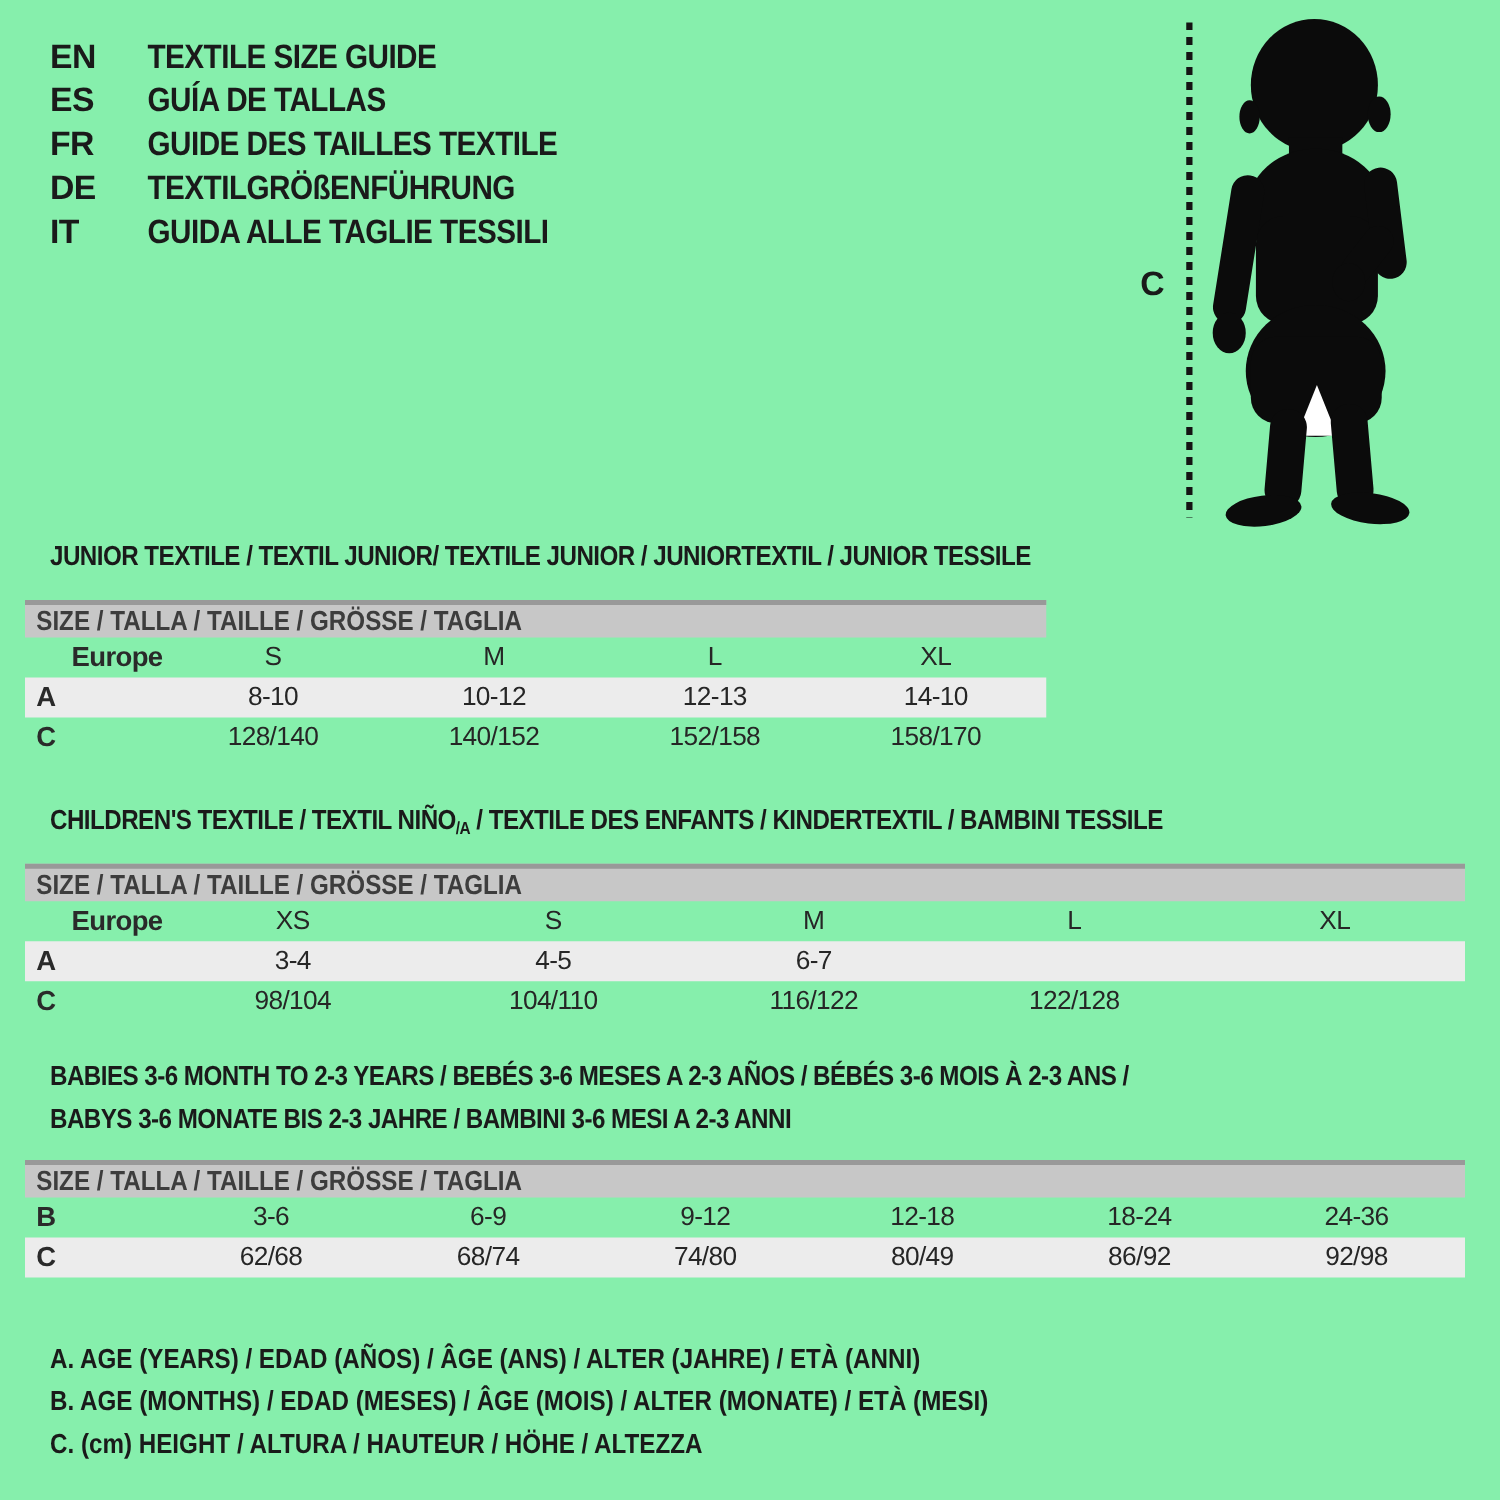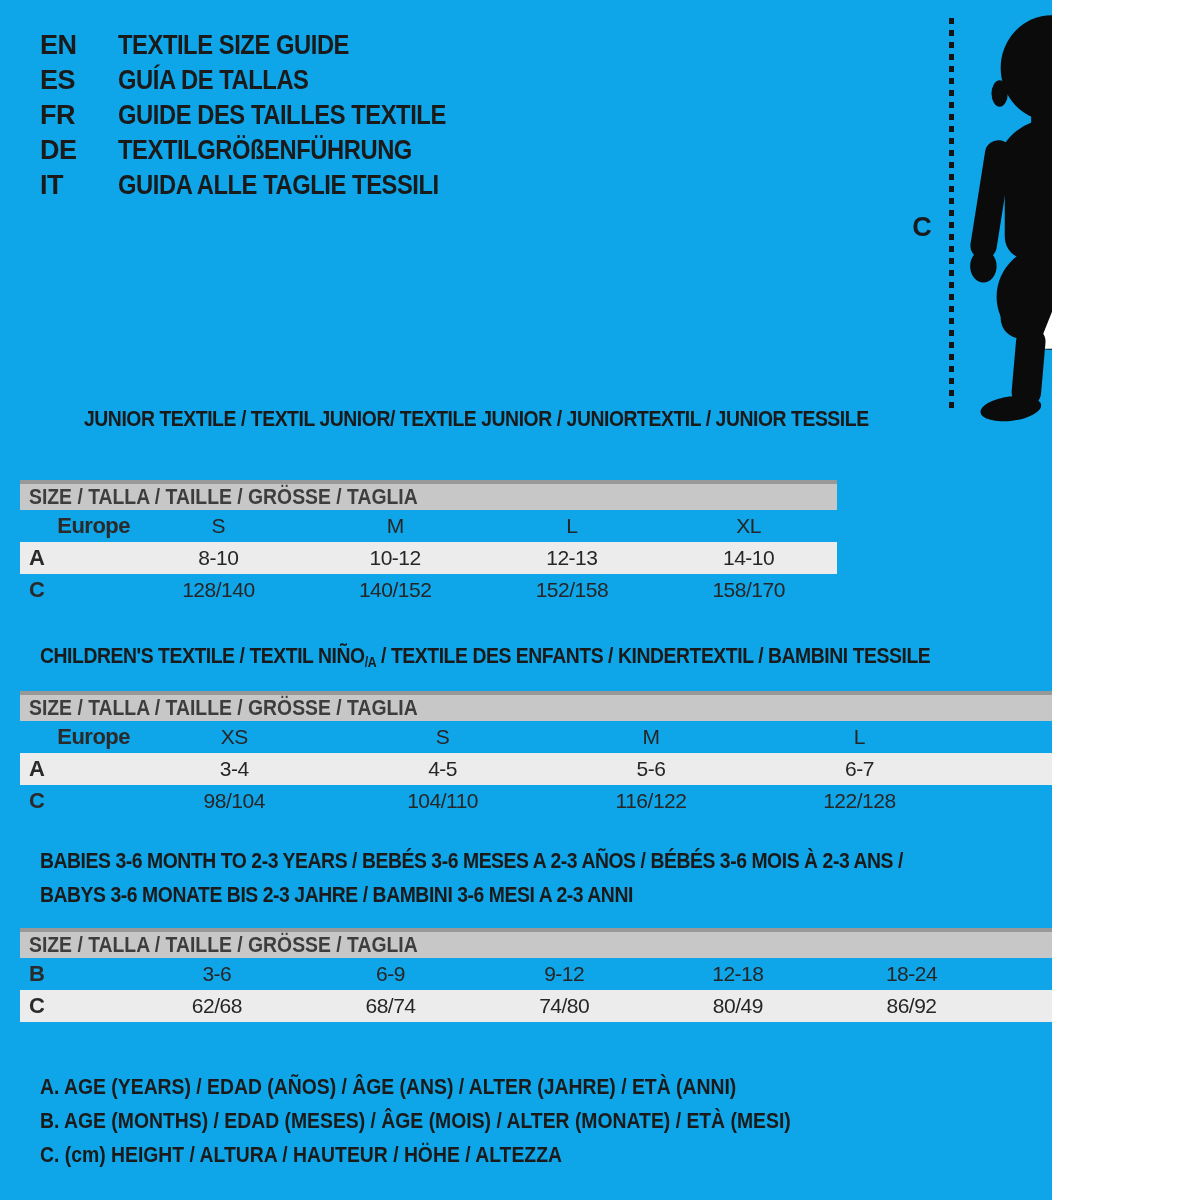--- a/index.html
+++ b/index.html
@@ -5,21 +5,21 @@
   :root{
     --header-bar:#c7c7c7;
     --header-bar-border:#999999;
     --row-highlight:#ececec;
     --silhouette:#0b0b0b;
     --text:#1a1a1a;
   }
   *{margin:0;padding:0;box-sizing:border-box;}
   html,body{background:#ffffff;}
   body{font-family:"Liberation Sans","DejaVu Sans",sans-serif;color:var(--text);}
-  .page{position:relative;width:1052px;height:1200px;background:#0ea5e9;overflow:hidden;}
+  .page{position:relative;width:1200px;height:1200px;background:#86efac;overflow:hidden;}
 
   
   .cond{display:inline-block;transform:scaleX(0.88);transform-origin:left center;white-space:nowrap;}
   .cell-txt{letter-spacing:-0.5px;}
 
   
   .lang-block{position:absolute;left:40px;top:28px;}
   .lang-row{display:flex;height:35px;line-height:35px;font-weight:bold;font-size:27px;letter-spacing:-0.5px;}
   .lang-code{width:78px;}
 
@@ -98,21 +98,21 @@
       <ellipse cx="91" cy="282" rx="55" ry="52"></ellipse>
       <rect x="40" y="255" width="103" height="68" rx="20"></rect>
       <polygon points="92,293 76,333 108,333" fill="#ffffff"></polygon>
       <rect x="56" y="312" width="29" height="78" rx="14" transform="rotate(5 70 316)"></rect>
       <rect x="102" y="308" width="29" height="82" rx="14" transform="rotate(-5 116 312)"></rect>
       <ellipse cx="50" cy="392" rx="30" ry="12" transform="rotate(-7 50 392)"></ellipse>
       <ellipse cx="134" cy="390" rx="31" ry="12" transform="rotate(7 134 390)"></ellipse>
     </g>
   </svg>
 
-  <div class="sec-title" style="top:406px;margin-left:44px;">
+  <div class="sec-title" style="top:432px;">
     <span class="cond">JUNIOR TEXTILE / TEXTIL JUNIOR/ TEXTILE JUNIOR / JUNIORTEXTIL / JUNIOR TESSILE</span>
   </div>
   <div class="table" style="top:480px;width:817px;">
     <div class="bar">
       <span class="cond">SIZE / TALLA / TAILLE / GRÖSSE / TAGLIA</span>
     </div>
     <div class="trow cols5">
       <span class="cell left region cell-txt">Europe</span>
       <span class="cell cell-txt">S</span>
       <span class="cell cell-txt">M</span>
@@ -147,21 +147,20 @@
       <span class="cell cell-txt">XS</span>
       <span class="cell cell-txt">S</span>
       <span class="cell cell-txt">M</span>
       <span class="cell cell-txt">L</span>
       <span class="cell cell-txt">XL</span>
     </div>
     <div class="trow cols6 hl">
       <span class="cell left rowkey cell-txt">A</span>
       <span class="cell cell-txt">3-4</span>
       <span class="cell cell-txt">4-5</span>
-      <span class="cell cell-txt">5-6</span>
       <span class="cell cell-txt">6-7</span>
     </div>
     <div class="trow cols6">
       <span class="cell left rowkey cell-txt">C</span>
       <span class="cell cell-txt">98/104</span>
       <span class="cell cell-txt">104/110</span>
       <span class="cell cell-txt">116/122</span>
       <span class="cell cell-txt">122/128</span>
     </div>
   </div>

